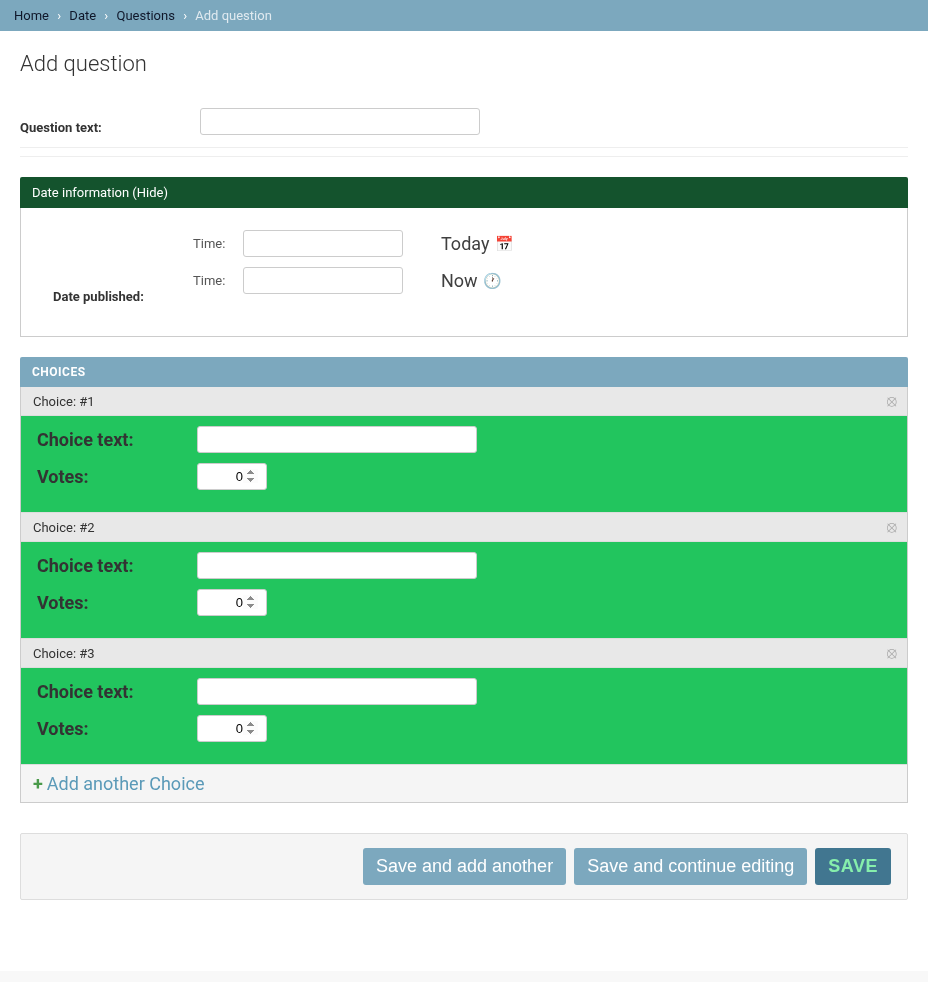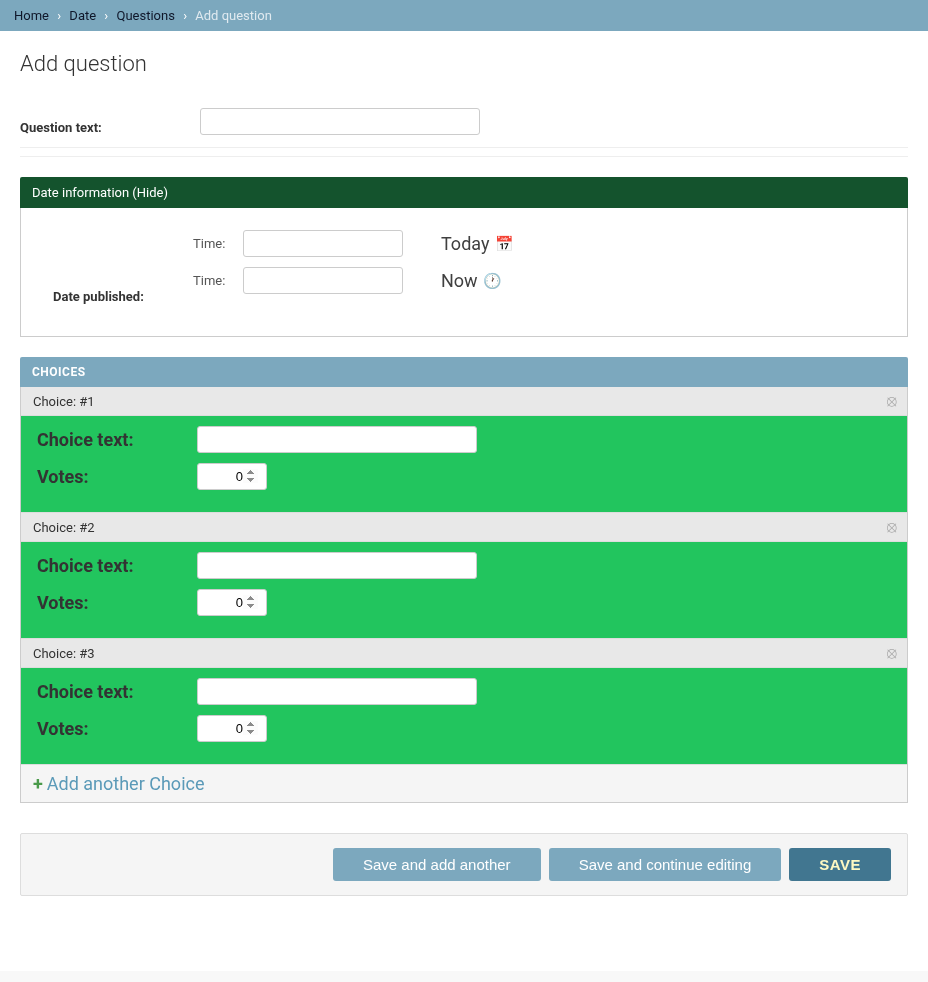--- a/index.html
+++ b/index.html
@@ -241,36 +241,36 @@
       padding: 14px 16px;
       display: flex;
       justify-content: flex-end;
       align-items: center;
       gap: 8px;
       margin-top: 30px;
       border-radius: 2px;
     }
 
     .btn {
-      padding: 8px 30px;
-      font-size: 15px;
+      padding: 8px 13px;
+      font-size: 18px;
       border: none;
       border-radius: 3px;
       cursor: pointer;
       font-weight: normal;
     }
 
     .btn-secondary {
       background: #7ca8be;
       color: #fff;
     }
 
     .btn-primary {
       background: #417690;
-      color: #fef9c3;
+      color: #86efac;
       font-weight: bold;
       letter-spacing: 0.5px;
       text-transform: uppercase;
     }
 
     .section-divider {
       border: none;
       border-top: 1px solid #eee;
       margin: 8px 0;
     }

